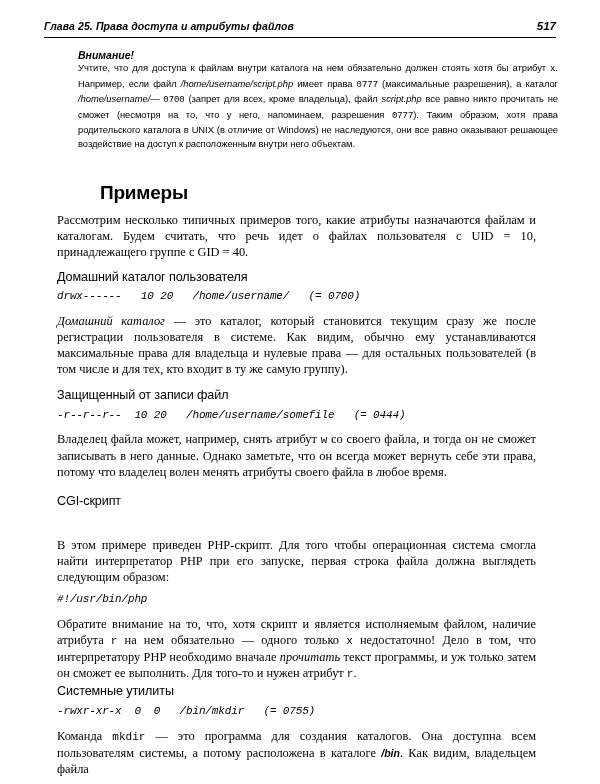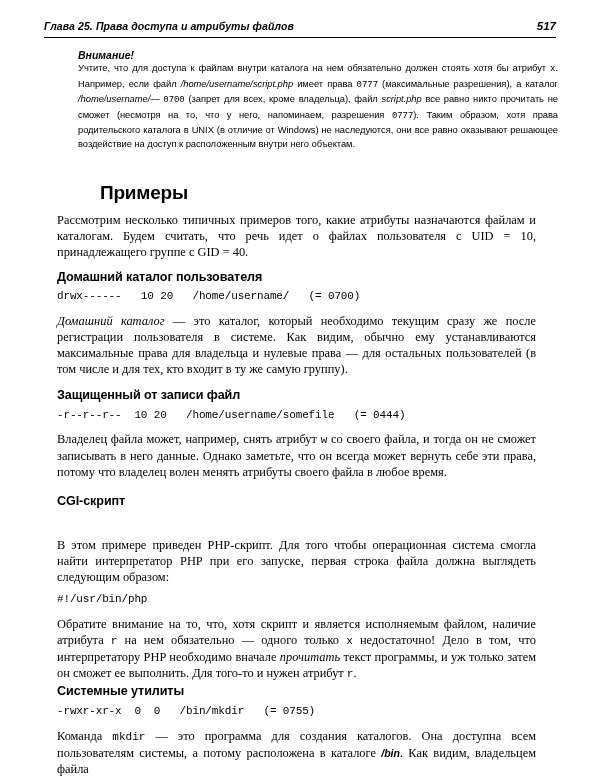--- a/index.html
+++ b/index.html
@@ -88,21 +88,21 @@
     left: 57px;
     font-family: "Liberation Sans", sans-serif;
     font-weight: bold;
     font-size: 19px;
     letter-spacing: -0.2px;
   }
   .h2 {
     position: absolute;
     left: 57px;
     font-family: "Liberation Sans", sans-serif;
-    font-weight: bold;
+    font-weight: normal;
     font-size: 12.6px;
     letter-spacing: -0.1px;
   }
 
   
   .para {
     position: absolute;
     left: 57px;
     width: 479px;
     font-family: "Liberation Serif", serif;
@@ -126,20 +126,21 @@
   
   .code {
     position: absolute;
     left: 57px;
     width: 479px;
     font-family: "Liberation Mono", monospace;
     font-size: 11px;
     line-height: 14px;
     white-space: pre;
     letter-spacing: -0.15px;
+    font-style: italic;
   }
 </style>
 </head>
 <body>
 
 <div class="page">
 
   <div class="running-head">
     <div class="running-head-title">Глава 25. Права доступа и атрибуты файлов</div>
     <div class="running-head-folio">517</div>
@@ -150,21 +151,21 @@
     <div class="note-title">Внимание!</div>
     <div class="note-body"><span>Учтите, что для доступа к файлам внутри каталога на нем обязательно должен стоять хотя бы атрибут </span><span class="mono">x</span><span>. Например, если файл </span><i>/home/username/script.php</i><span> имеет права </span><span class="mono">0777</span><span> (максимальные разрешения), а каталог </span><i>/home/username/</i><span>— </span><span class="mono">0700</span><span> (запрет для всех, кроме владельца), файл </span><i>script.php</i><span> все равно никто прочитать не сможет (несмотря на то, что у него, напоминаем, разрешения </span><span class="mono">0777</span><span>). Таким образом, хотя права родительского каталога в UNIX (в отличие от Windows) не наследуются, они все равно оказывают решающее воздействие на доступ к расположенным внутри него объектам.</span></div>
   </div>
 
   <div class="h1" style="top:182px;margin-left:43px;">Примеры</div>
 
   <div class="para" style="top:212px;">Рассмотрим несколько типичных примеров того, какие атрибуты назначаются файлам и каталогам. Будем считать, что речь идет о файлах пользователя с UID = 10, принадлежащего группе с GID = 40.</div>
 
   <div class="h2" style="top:270px;">Домашний каталог пользователя</div>
   <div class="code" style="top:289px;">drwx------   10 20   /home/username/   (= 0700)</div>
-  <div class="para" style="top:313px;"><i>Домашний каталог</i><span> — это каталог, который необходимо текущим сразу же после регистрации пользователя в системе. Как видим, обычно ему устанавливаются максимальные права для владельца и нулевые права — для остальных пользователей (в том числе и для тех, кто входит в ту же самую группу).</span></div>
+  <div class="para" style="top:313px;"><i>Домашний каталог</i><span> — это каталог, который становится текущим сразу же после регистрации пользователя в системе. Как видим, обычно ему устанавливаются максимальные права для владельца и нулевые права — для остальных пользователей (в том числе и для тех, кто входит в ту же самую группу).</span></div>
 
   <div class="h2" style="top:388px;">Защищенный от записи файл</div>
   <div class="code" style="top:408px;">-r--r--r--  10 20   /home/username/somefile   (= 0444)</div>
   <div class="para" style="top:431px;"><span>Владелец файла может, например, снять атрибут </span><span class="mono">w</span><span> со своего файла, и тогда он не сможет записывать в него данные. Однако заметьте, что он всегда может вернуть себе эти права, потому что владелец волен менять атрибуты своего файла в любое время.</span></div>
 
   <div class="h2" style="top:494px;">CGI-скрипт</div>
   <div class="para" style="top:537px;">В этом примере приведен PHP-скрипт. Для того чтобы операционная система смогла найти интерпретатор PHP при его запуске, первая строка файла должна выглядеть следующим образом:</div>
   <div class="code" style="top:592px;">#!/usr/bin/php</div>
   <div class="para" style="top:616px;"><span>Обратите внимание на то, что, хотя скрипт и является исполняемым файлом, наличие атрибута </span><span class="mono">r</span><span> на нем обязательно — одного только </span><span class="mono">x</span><span> недостаточно! Дело в том, что интерпретатору PHP необходимо вначале </span><i>прочитать</i><span> текст программы, и уж только затем он сможет ее выполнить. Для того-то и нужен атрибут </span><span class="mono">r</span><span>.</span></div>
 

